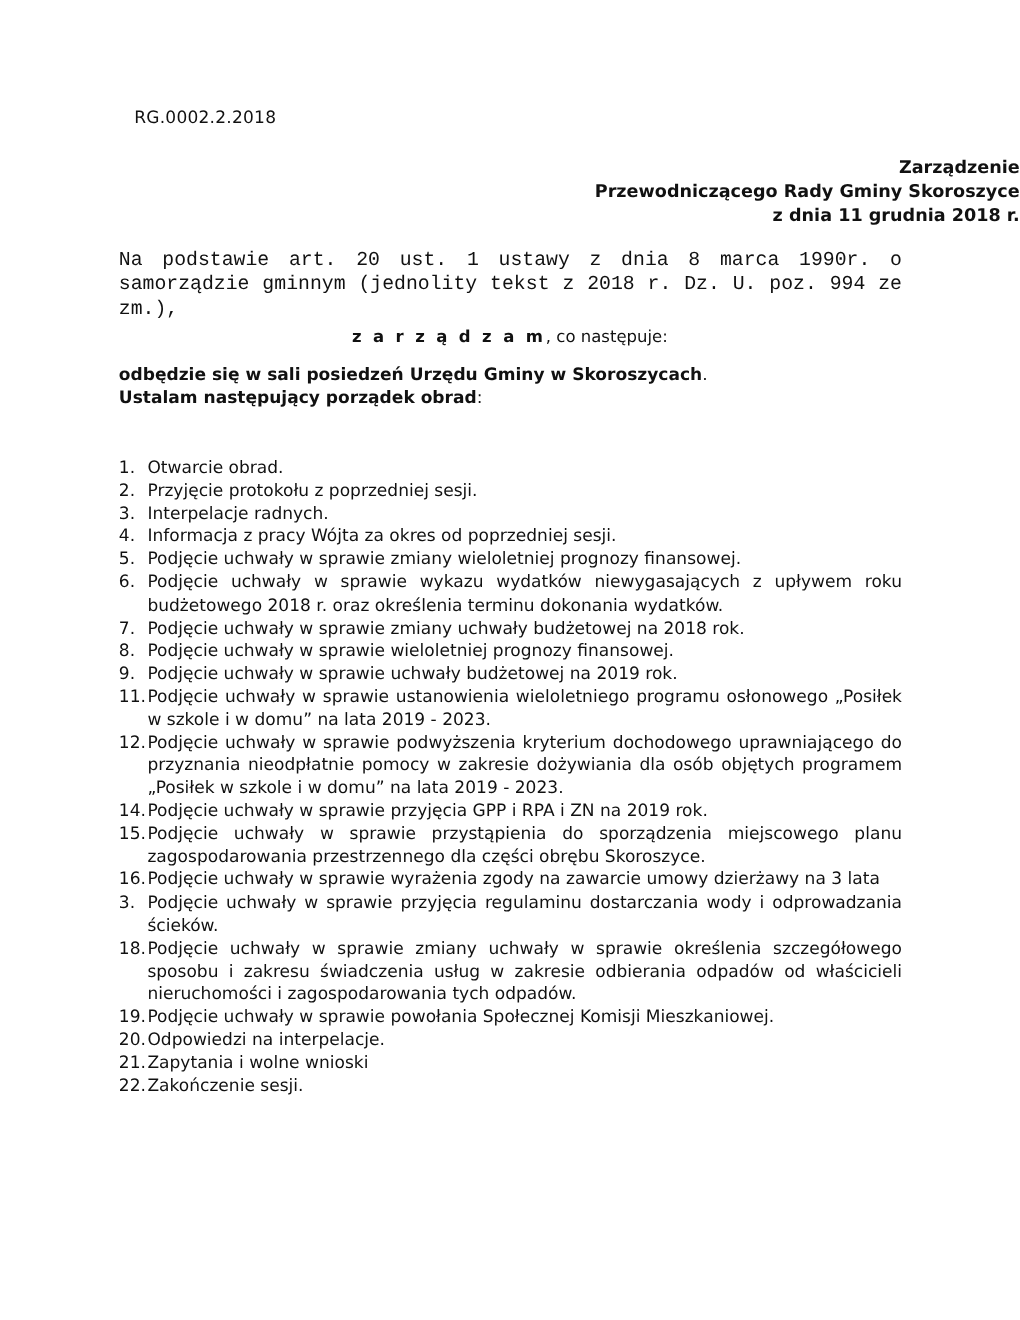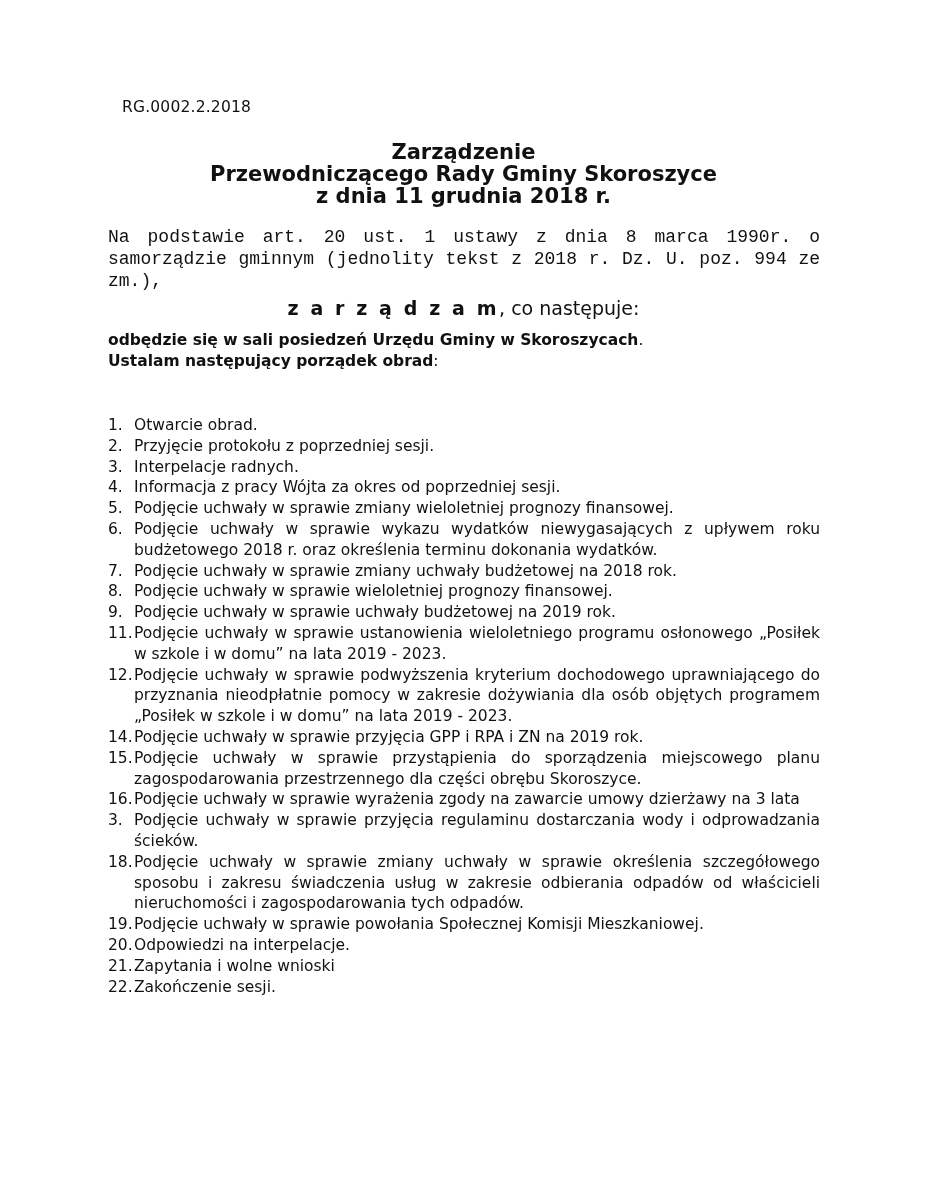--- a/index.html
+++ b/index.html
@@ -2,23 +2,23 @@
 <html><head>
   <meta charset="utf-8">
   <style>
     html, body { margin: 0; padding: 0; background: #ffffff; }
     body {
       width: 927px; height: 1200px; position: relative; overflow: hidden;
       font-family: "DejaVu Sans", sans-serif; color: #111111;
     }
     .page { position: absolute; left: 0; top: 0; width: 927px; height: 844px; background: #fff; }
     .ref { position: absolute; left: 122px; top: 98px; font-size: 15.5px; letter-spacing: 0.2px; }
-    .title-block { position: absolute; left: 0; width: 927px; top: 141px; text-align: center; font-weight: bold; font-size: 21px; line-height: 22px; }
+    .title-block { position: absolute; left: 0; width: 927px; top: 141px; text-align: right; font-weight: bold; font-size: 16px; line-height: 22px; }
     .basis { position: absolute; left: 108px; width: 712px; top: 226px; font-size: 18px; line-height: 22px; text-align: justify; font-family: Liberation Mono, monospace; }
-    .zarz { position: absolute; left: 0; width: 927px; top: 297px; text-align: center; font-size: 19px; }
+    .zarz { position: absolute; left: 0; width: 927px; top: 297px; text-align: center; font-size: 15px; }
     .zarz .spaced { font-weight: bold; letter-spacing: 2.6px; }
     .convene { position: absolute; left: 108px; width: 712px; top: 330px; font-size: 15.5px; line-height: 21px; font-weight: bold; }
     .convene .line1 { text-align: justify; text-align-last: justify; padding-left: 6px; }
     .convene sup { font-size: 9px; }
     .convene .normal { font-weight: normal; }
     .agenda { position: absolute; left: 108px; width: 712px; top: 415px; margin: 0; padding: 0; list-style: none; font-size: 15.5px; line-height: 20.8px; }
     .agenda li { display: flex; }
     .agenda .num { width: 26px; flex: 0 0 26px; }
     .agenda .txt { flex: 1; text-align: justify; }
   </style>

